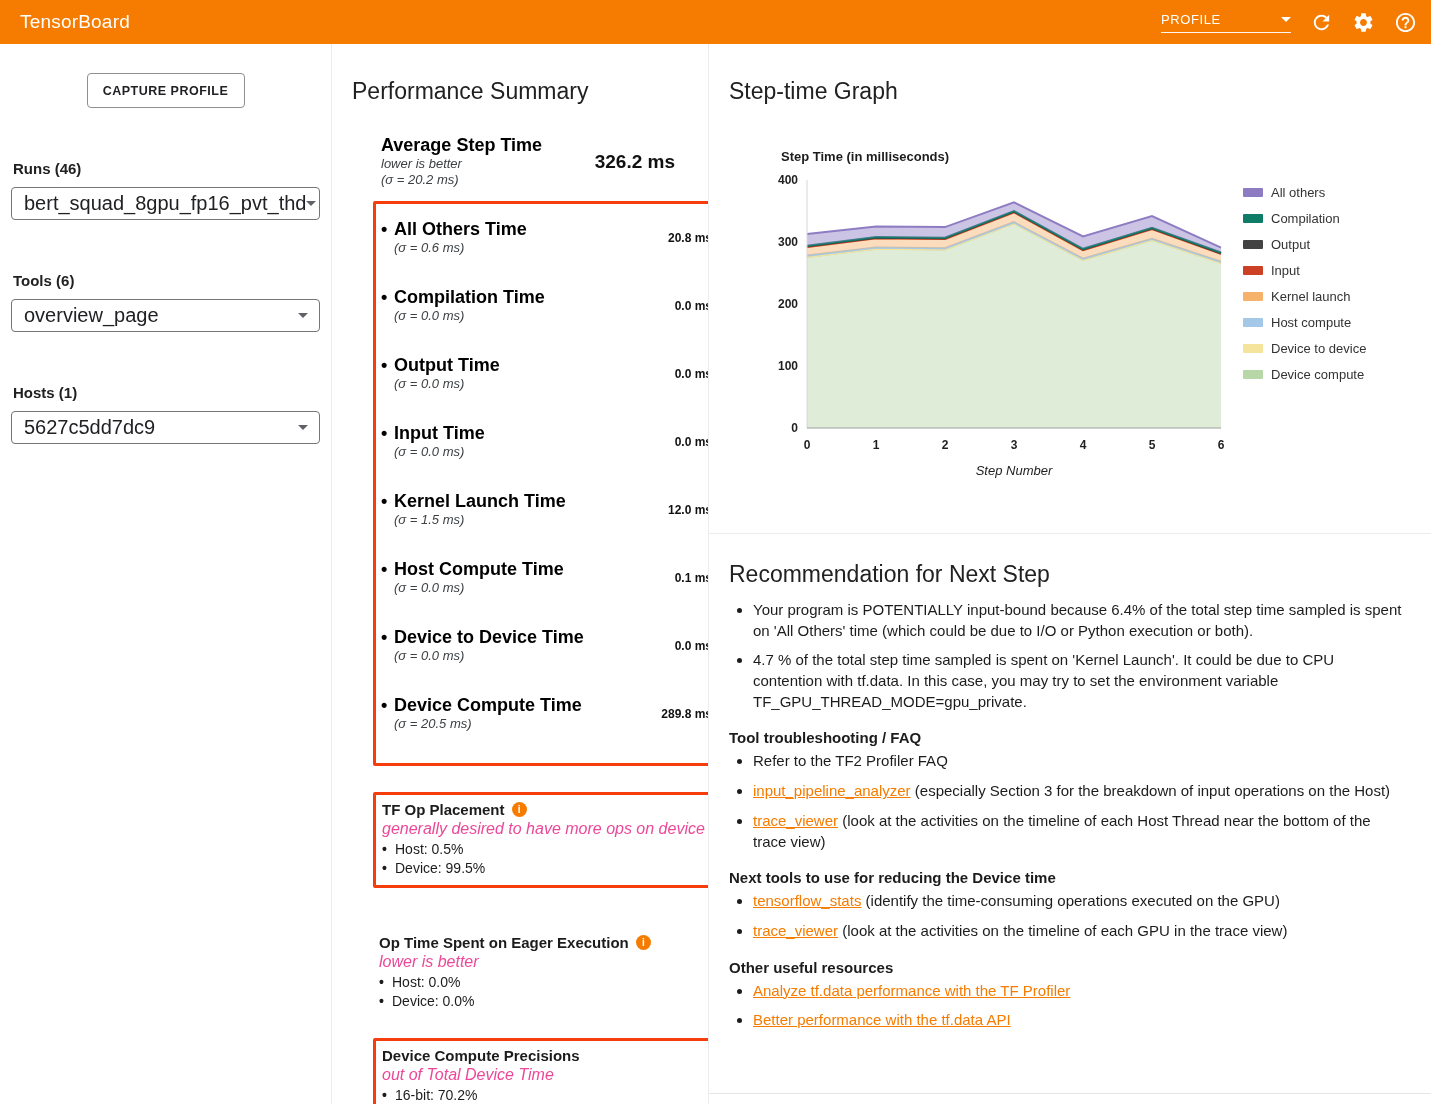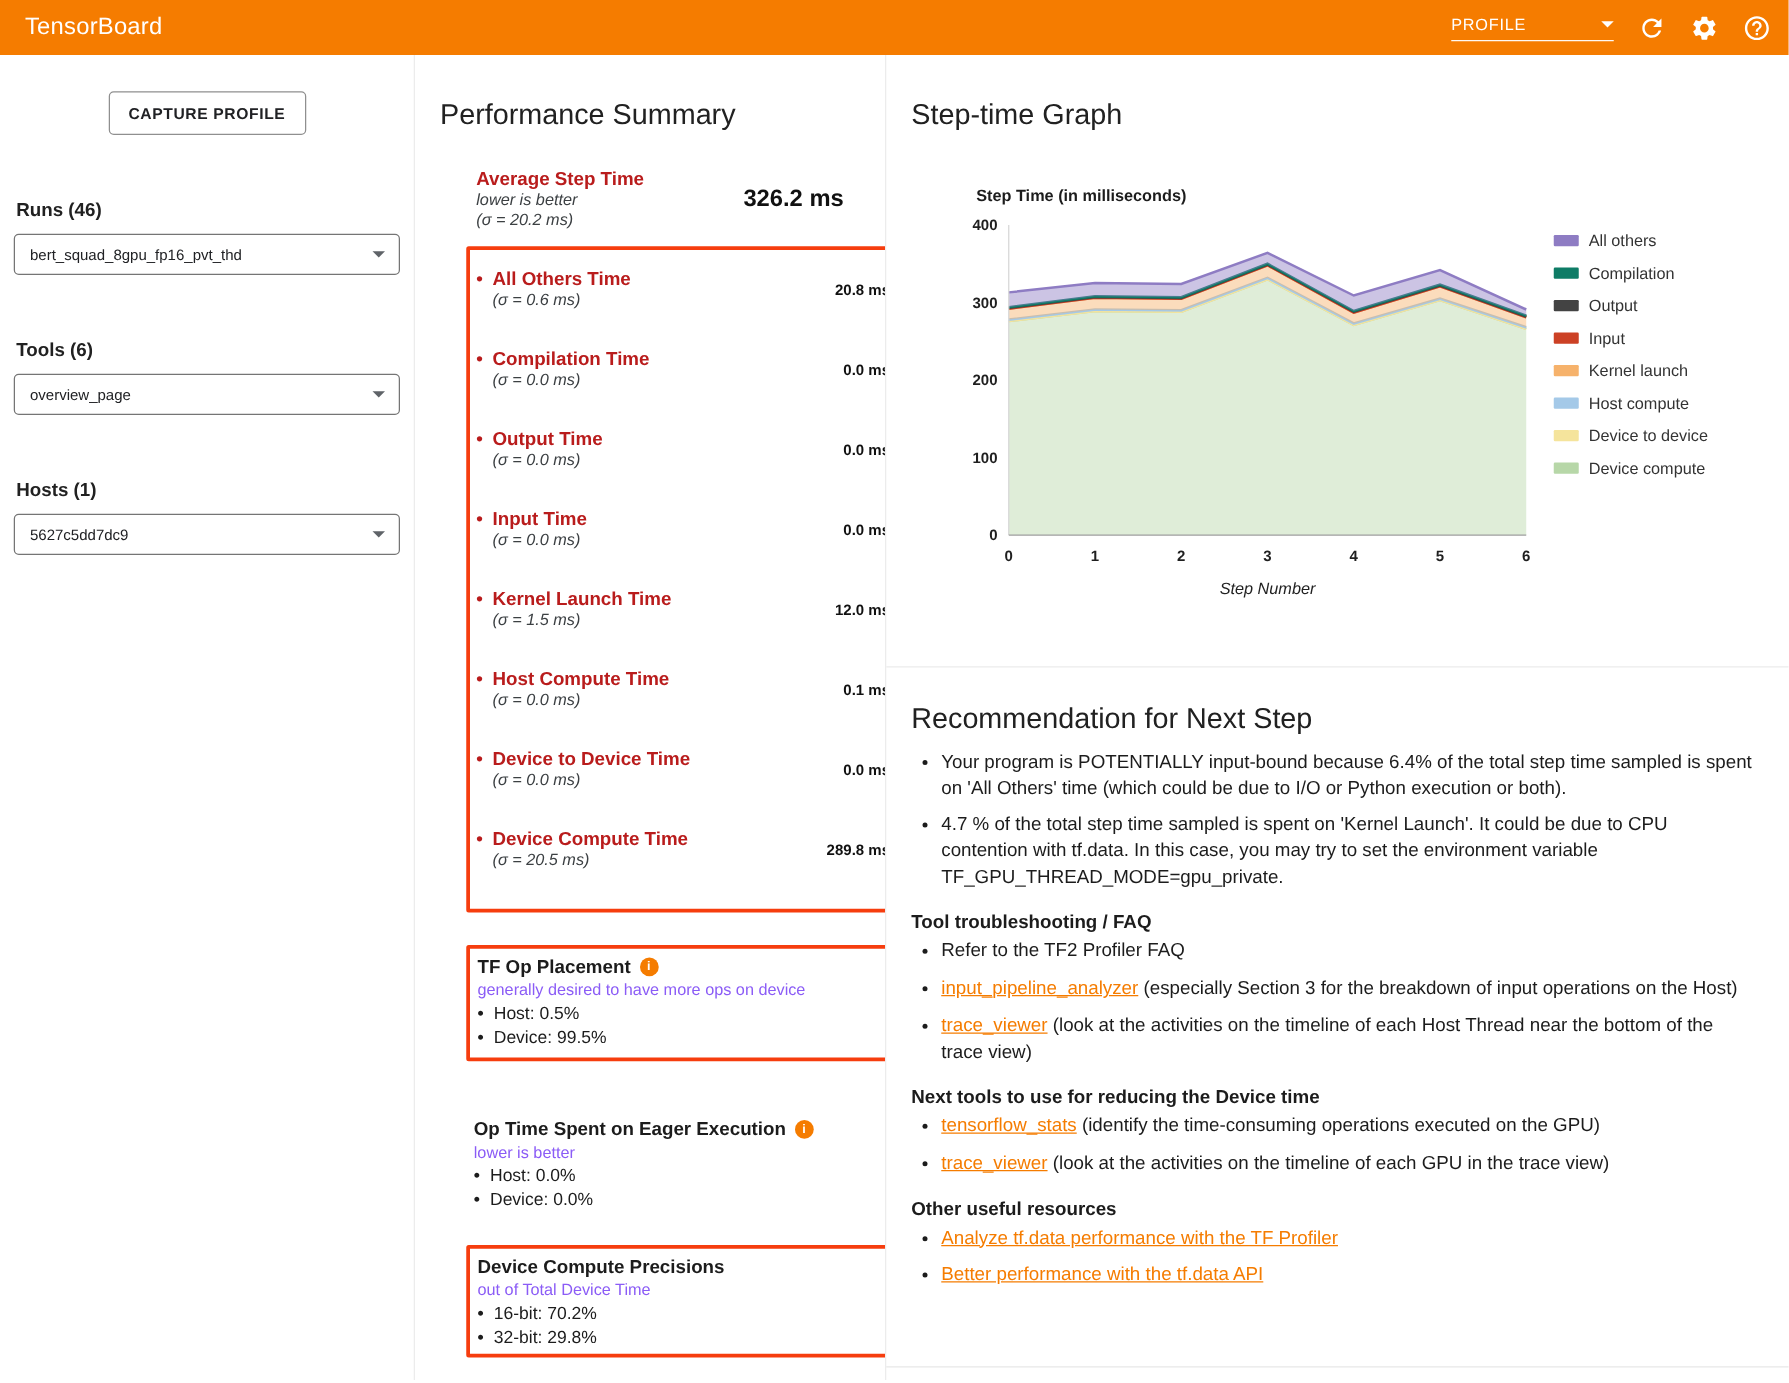--- a/index.html
+++ b/index.html
@@ -15,43 +15,43 @@
   .icon-btn{width:24px;height:24px;cursor:pointer;display:flex;align-items:center;justify-content:center}
   .icon-btn svg{width:23px;height:23px;fill:#fff}
 
   
   .layout{display:flex;height:1060px}
 
   
   .sidebar{width:332px;flex:0 0 332px;border-right:1px solid #ececec;padding:0 11px}
   .capture-btn{display:block;margin:29px auto 0;width:158px;height:35px;background:#fff;border:1px solid #8f8f8f;border-radius:4px;font-family:"Liberation Sans",sans-serif;font-size:12.5px;font-weight:700;letter-spacing:.5px;color:#202124;cursor:pointer}
   .field-label{font-size:15px;font-weight:700;color:#212121;margin:52px 0 10px 2px}
-  .select-box{height:33px;border:1px solid #757575;border-radius:4px;display:flex;align-items:center;justify-content:space-between;padding:0 11px 0 12px;font-size:12px;color:#202124;cursor:pointer;background:#fff}
+  .select-box{height:33px;border:1px solid #757575;border-radius:4px;display:flex;align-items:center;justify-content:space-between;padding:0 11px 0 12px;font-size:20px;color:#202124;cursor:pointer;background:#fff}
   .caret-gray{width:0;height:0;border-left:5px solid transparent;border-right:5px solid transparent;border-top:5px solid #5f6368}
 
   
   .summary-col{width:377px;flex:0 0 377px;border-right:1px solid #ececec;padding:34px 0 0 20px;overflow:hidden}
   .col-title{font-size:23px;font-weight:500;color:#212121}
   .avg-row{margin:30px 0 13px 21px;width:312px;padding:0 10px 0 8px;display:flex;align-items:center}
   .m-text{flex:1}
-  .m-label{font-size:15px;font-weight:700;color:#b91c1c}
+  .m-label{font-size:18px;font-weight:700;color:#000000}
   .bullet{display:inline-block;width:13px;font-weight:700}
   .m-note{font-size:13px;font-style:italic;color:#3c4043;line-height:16px}
   .m-sigma{font-size:13px;font-style:italic;color:#3c4043;line-height:16px}
   .m-value{font-size:12px;font-weight:700;color:#111;white-space:nowrap;margin-left:8px}
   .avg-value{font-size:19px}
   .redbox{border:3px solid #f63d0e;border-radius:2px;margin-left:21px;width:352px;position:relative}
   .redbox-num{position:absolute;right:-25px;font-size:20px;font-weight:700;color:#c8391b}
   .metrics-rows{padding:15px 10px 0 5px}
   .metric-row{display:flex;align-items:center;margin-bottom:31px}
   .metric-row .m-sigma{margin-left:13px}
   .stat-block{margin-left:21px;width:312px;padding:6px 8px 7px 6px}
   .block-title{font-size:15px;font-weight:700;display:flex;align-items:center;gap:7px;color:#1c1c1c}
   .info-icon{flex:0 0 15px;width:15px;height:15px;border-radius:50%;background:#f57c00;color:#fff;font-size:10px;font-weight:700;line-height:15px;text-align:center;font-style:normal}
-  .block-note{font-size:13px;color:#8b5cf6;margin:2px 0 2px 14px}
+  .block-note{font-size:16px;font-style:italic;color:#ec4899;margin:2px 0 2px 14px}
   .block-item{font-size:14px;line-height:19px;color:#1c1c1c}
   .mt26{margin-top:26px}.mt40{margin-top:40px}.mt20{margin-top:20px}
 
   
   .right-col{flex:1;display:flex;flex-direction:column;position:relative}
   .graph-section{height:490px;flex:0 0 490px;border-bottom:1px solid #ececec;padding:34px 0 0 20px}
   .chart-wrap{display:flex;margin:44px 0 0 30px}
   .chart-area{width:470px}
   .chart-title{font-size:13px;font-weight:700;color:#1c1c1c;margin:0 0 8px 22px}
   .chart-svg{width:470px;height:312px;display:block}

